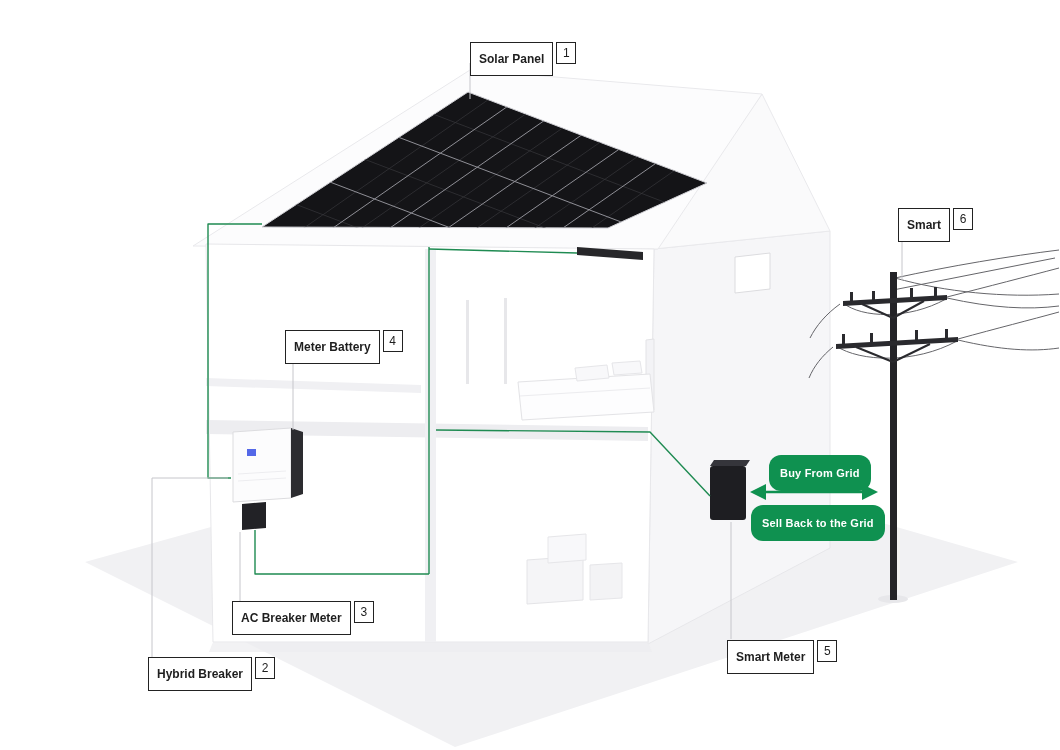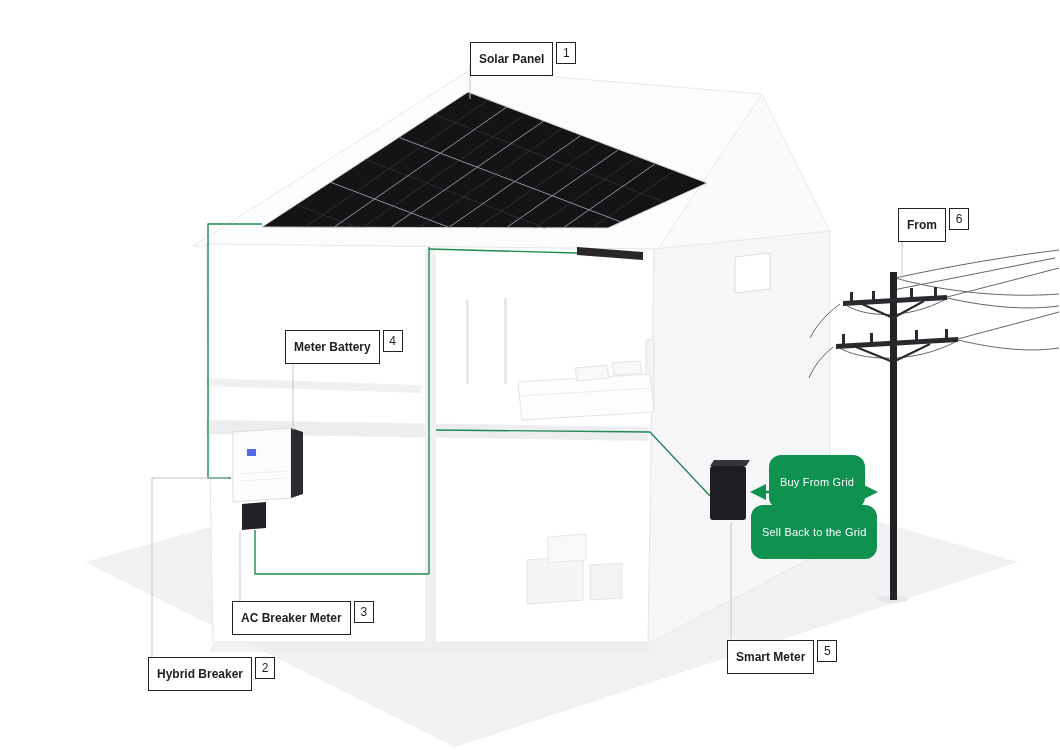--- a/index.html
+++ b/index.html
@@ -15,22 +15,22 @@
   .callout .txt{
     background:#ffffff;border:1px solid #222222;
     display:flex;align-items:center;padding:16px 8px;
   }
   .callout .num{
     background:#ffffff;border:1px solid #222222;min-width:18px;
     display:flex;align-items:center;justify-content:center;font-weight:500;
   }
   .badge{
     position:absolute;background:#0f9150;color:#ffffff;
-    font-size:11px;font-weight:400;letter-spacing:.2px;
-    padding:21px 11px;border-radius:12px;white-space:nowrap;
+    font-size:11px;font-weight:700;letter-spacing:.2px;
+    padding:12px 11px;border-radius:12px;white-space:nowrap;
   }
 </style>
 </head>
 <body>
 
 <div class="stage">
 
   <svg class="diagram" width="1060" height="750" viewBox="0 0 1060 750" aria-hidden="true">
     <defs>
       <clipPath id="panelClip">
@@ -201,20 +201,20 @@
     <span class="txt">Meter Battery</span>
     <span class="num">4</span>
   </div>
 
   <div class="callout" style="left:727px;top:640px">
     <span class="txt">Smart Meter</span>
     <span class="num">5</span>
   </div>
 
   <div class="callout" style="left:898px;top:208px">
-    <span class="txt">From</span>
+    <span class="txt">Smart</span>
     <span class="num">6</span>
   </div>
 
   <div class="badge" style="left:769px;top:455px">Buy From Grid</div>
   <div class="badge" style="left:751px;top:505px">Sell Back to the Grid</div>
 
 </div>
 
 </body></html>

